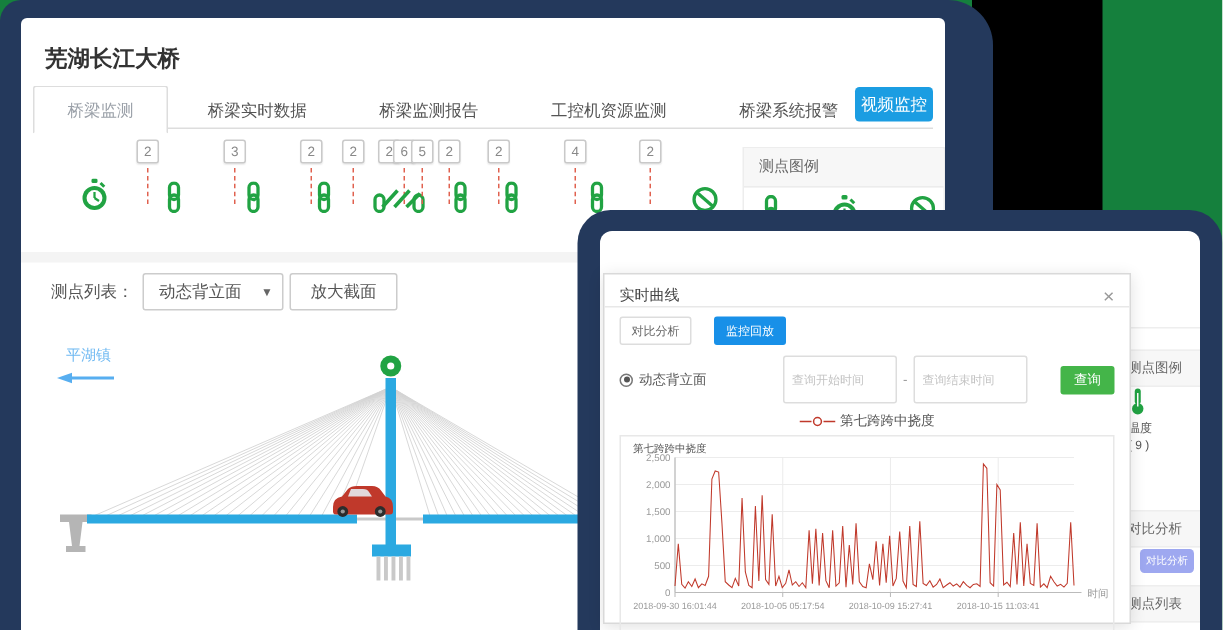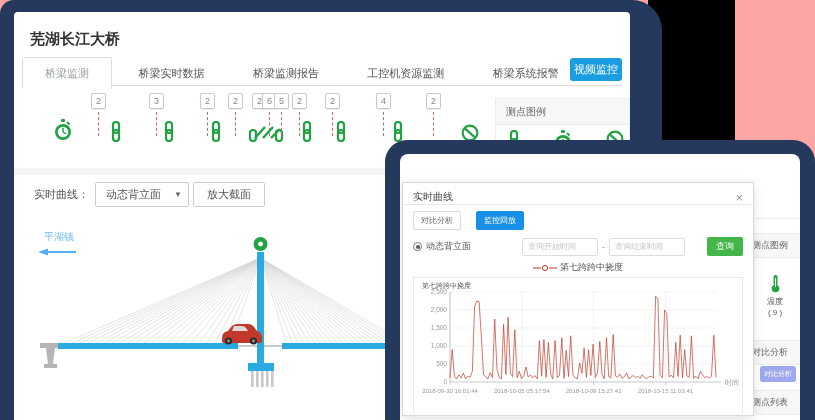--- a/index.html
+++ b/index.html
@@ -1,17 +1,17 @@
 <!DOCTYPE html>
 <html><head>
 <meta charset="utf-8">
 <style>
   *{box-sizing:border-box;margin:0;padding:0}
   html,body{background:#fff}
-  .stage{position:relative;width:815px;height:420px;overflow:hidden;background:#fca5a5;
+  .stage{position:relative;width:815px;height:420px;overflow:hidden;background:#15803d;
          font-family:"Liberation Sans",sans-serif}
   
   .black-patch{position:absolute;left:648px;top:0;width:87px;height:141px;background:#000}
   
   .main-window{position:absolute;left:0;top:0;width:662px;height:440px;background:#24395c;
                border-radius:14px 30px 0 0;z-index:2}
   .mw-content{position:absolute;left:14px;top:12px;width:616px;height:428px;background:#fff;
               border-radius:4px 4px 0 0;overflow:hidden}
   .page-title{position:absolute;left:16px;top:18px;font-size:15px;font-weight:bold;color:#333}
   .tabbar{position:absolute;left:8px;top:44px;width:600px;height:30px;border-bottom:1px solid #ddd}
@@ -39,38 +39,38 @@
   .tb-btn{margin-left:4px;height:25px;border:1px solid #ccc;background:#fff;font-size:11px;color:#555;
           padding:0 13px;border-radius:2px;cursor:pointer}
   .bridge-svg{position:absolute;left:0;top:200px}
   
   .front-window{position:absolute;left:385px;top:140px;width:430px;height:300px;background:#24395c;
                 border-radius:22px 22px 0 0;z-index:3}
   .fw-content{position:absolute;left:15px;top:14px;width:400px;height:286px;background:#fff;border-radius:8px}
   .sliver-divider{position:absolute;left:348px;top:64px;width:52px;height:0;border-top:1px solid #eee}
   .band{position:absolute;left:348px;width:52px;height:25px;background:#f7f7f7;border-top:1px solid #eee;
         border-bottom:1px solid #eee;font-size:9px;color:#666;line-height:23px;padding-left:4px;overflow:hidden;white-space:nowrap}
-  .thermo-wrap{position:absolute;left:352px;top:120px;width:46px;text-align:center;font-size:8px;color:#555;line-height:11px}
+  .thermo-wrap{position:absolute;left:352px;top:104px;width:46px;text-align:left;font-size:8px;color:#555;line-height:11px}
   .cmp-btn{position:absolute;left:360px;top:212px;width:36px;height:16px;background:#9ea8f0;color:#fff;border:none;
            border-radius:3px;font-size:7px;cursor:pointer}
   
   .modal{position:absolute;left:2px;top:28px;width:352px;height:234px;background:#fff;border:1px solid #d9d9d9;
          box-shadow:0 2px 10px rgba(0,0,0,.12)}
   .modal-header{height:22px;border-bottom:1px solid #e8e8e8;display:flex;align-items:flex-end;padding:0 10px;
                 font-size:10px;color:#444}
   .modal-close{margin-left:auto;color:#999;font-size:13px;line-height:13px;cursor:pointer}
   .modal-body{padding:6px 10px 0}
   .mtabs{display:flex}
   .mtab{font-size:8px;padding:3px 7px;border:1px solid #ddd;color:#666;background:#fff;cursor:pointer;border-radius:2px}
   .mtab.active{background:#1890e8;border-color:#1890e8;color:#fff;margin-left:15px}
   .controls{display:flex;align-items:center;margin-top:7px;font-size:9px;color:#555}
   .radio{width:9px;height:9px;border-radius:50%;border:1px solid #777;margin-right:4px;position:relative;cursor:pointer}
   .radio::after{content:"";position:absolute;left:1.5px;top:1.5px;right:1.5px;bottom:1.5px;border-radius:50%;background:#555}
   .inputs{margin-left:auto;display:flex;align-items:center;margin-right:22px}
-  .controls input{width:76px;height:18px;border:1px solid #ddd;font-size:8px;padding:0 5px;color:#555;border-radius:2px}
+  .controls input{width:76px;height:32px;border:1px solid #ddd;font-size:8px;padding:0 5px;color:#555;border-radius:2px}
   .controls input::placeholder{color:#c4c4c4}
   .range-sep{margin:0 4px;color:#999}
   .query-btn{background:#44b549;color:#fff;border:none;border-radius:2px;font-size:9px;
              padding:3px 9px;cursor:pointer}
   .legend-row{display:flex;justify-content:center;align-items:center;gap:3px;font-size:9px;color:#555;margin-top:5px}
   .chart-box{border:1px solid #e8e8e8;margin-top:3px;position:relative;height:142px;overflow:hidden}
 </style>
 </head>
 <body>
 
@@ -176,21 +176,21 @@
             <span><svg width="18" height="18" viewBox="0 0 18 18">
                 <circle cx="9" cy="9" r="7.3" fill="none" stroke="#21a343" stroke-width="2.2"></circle>
                 <line x1="4" y1="4.6" x2="14" y2="13.4" stroke="#21a343" stroke-width="2.2"></line>
               </svg></span>
           </div>
       </div>
 
       <div class="toolbar-sep"></div>
 
       <div class="toolbar">
-        <span>实时曲线：</span>
+        <span>测点列表：</span>
         <div class="tb-select">
           <span>动态背立面</span>
           <span class="caret">▼</span>
         </div>
         <button class="tb-btn">放大截面</button>
       </div>
 
       <svg class="bridge-svg" width="616" height="240">
         <text x="30" y="28" font-size="10" fill="#6fb9f2">平湖镇</text>
         <g>

